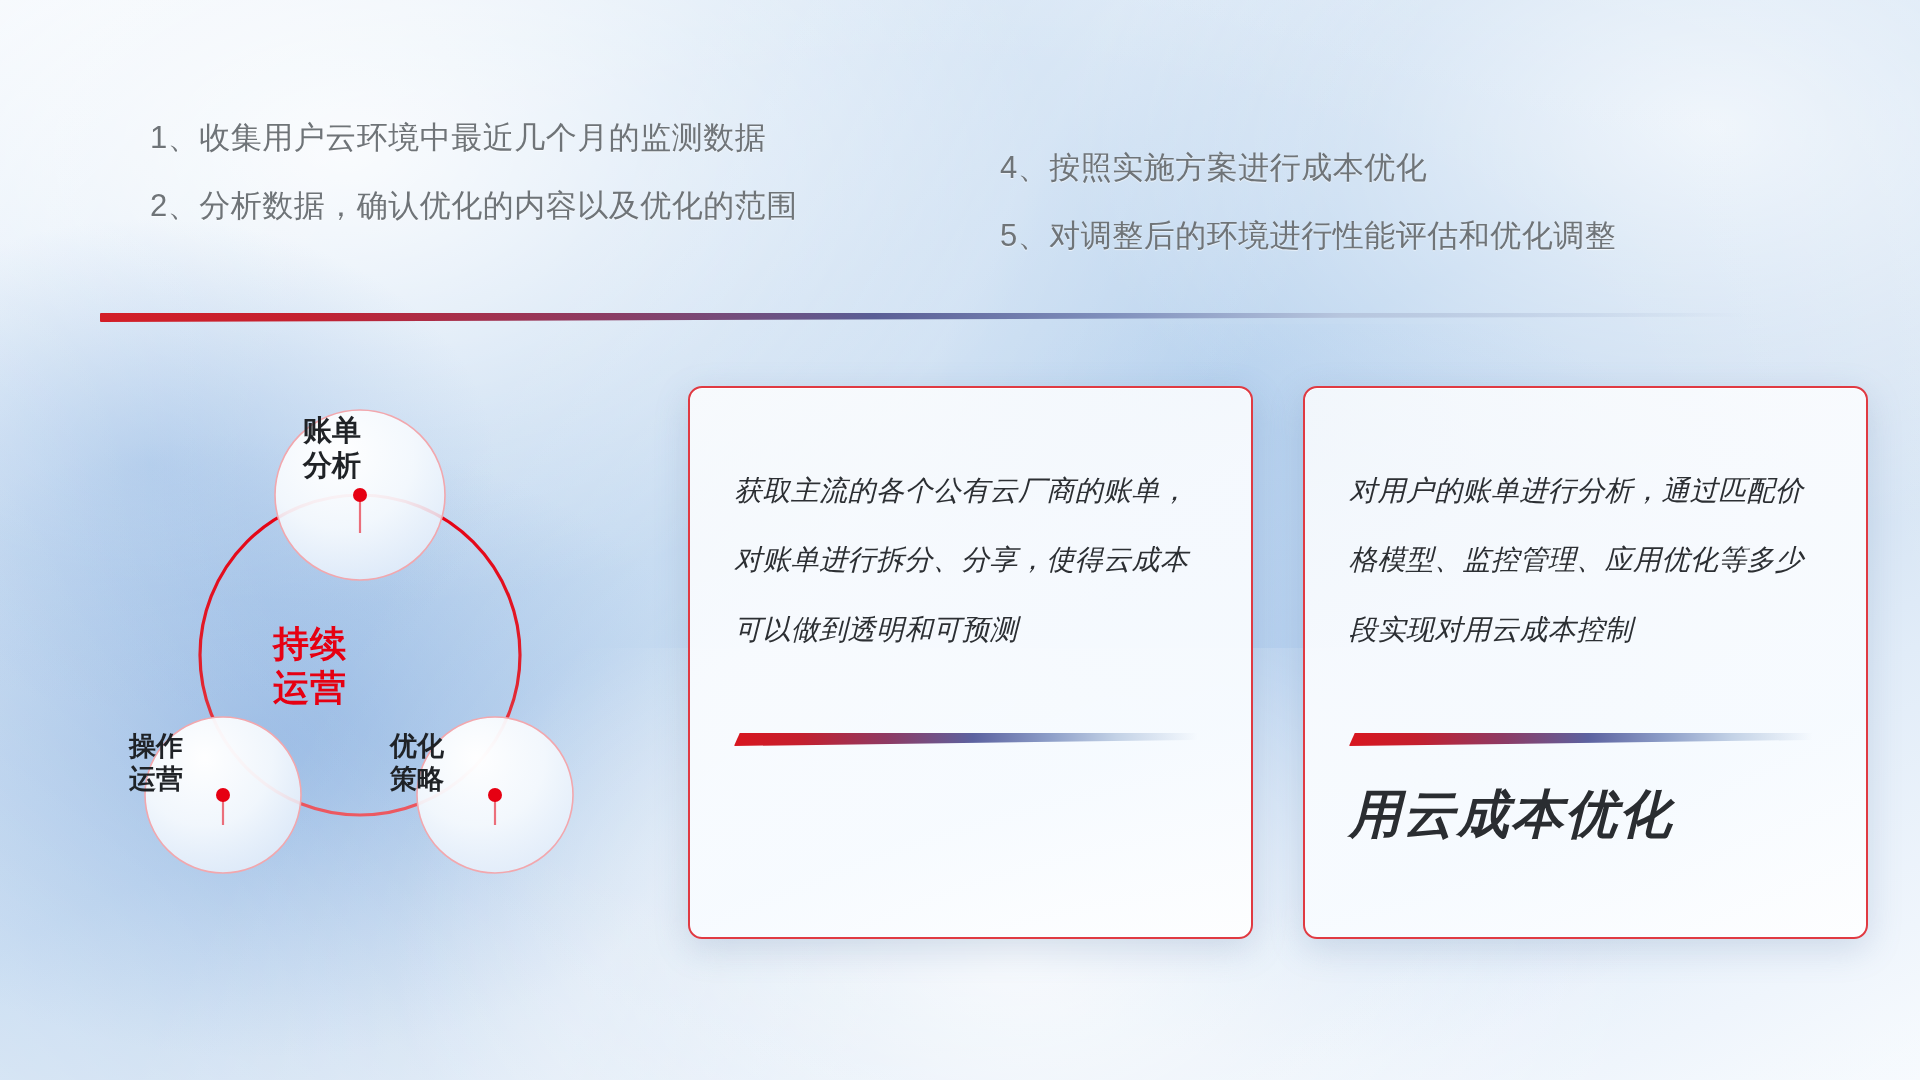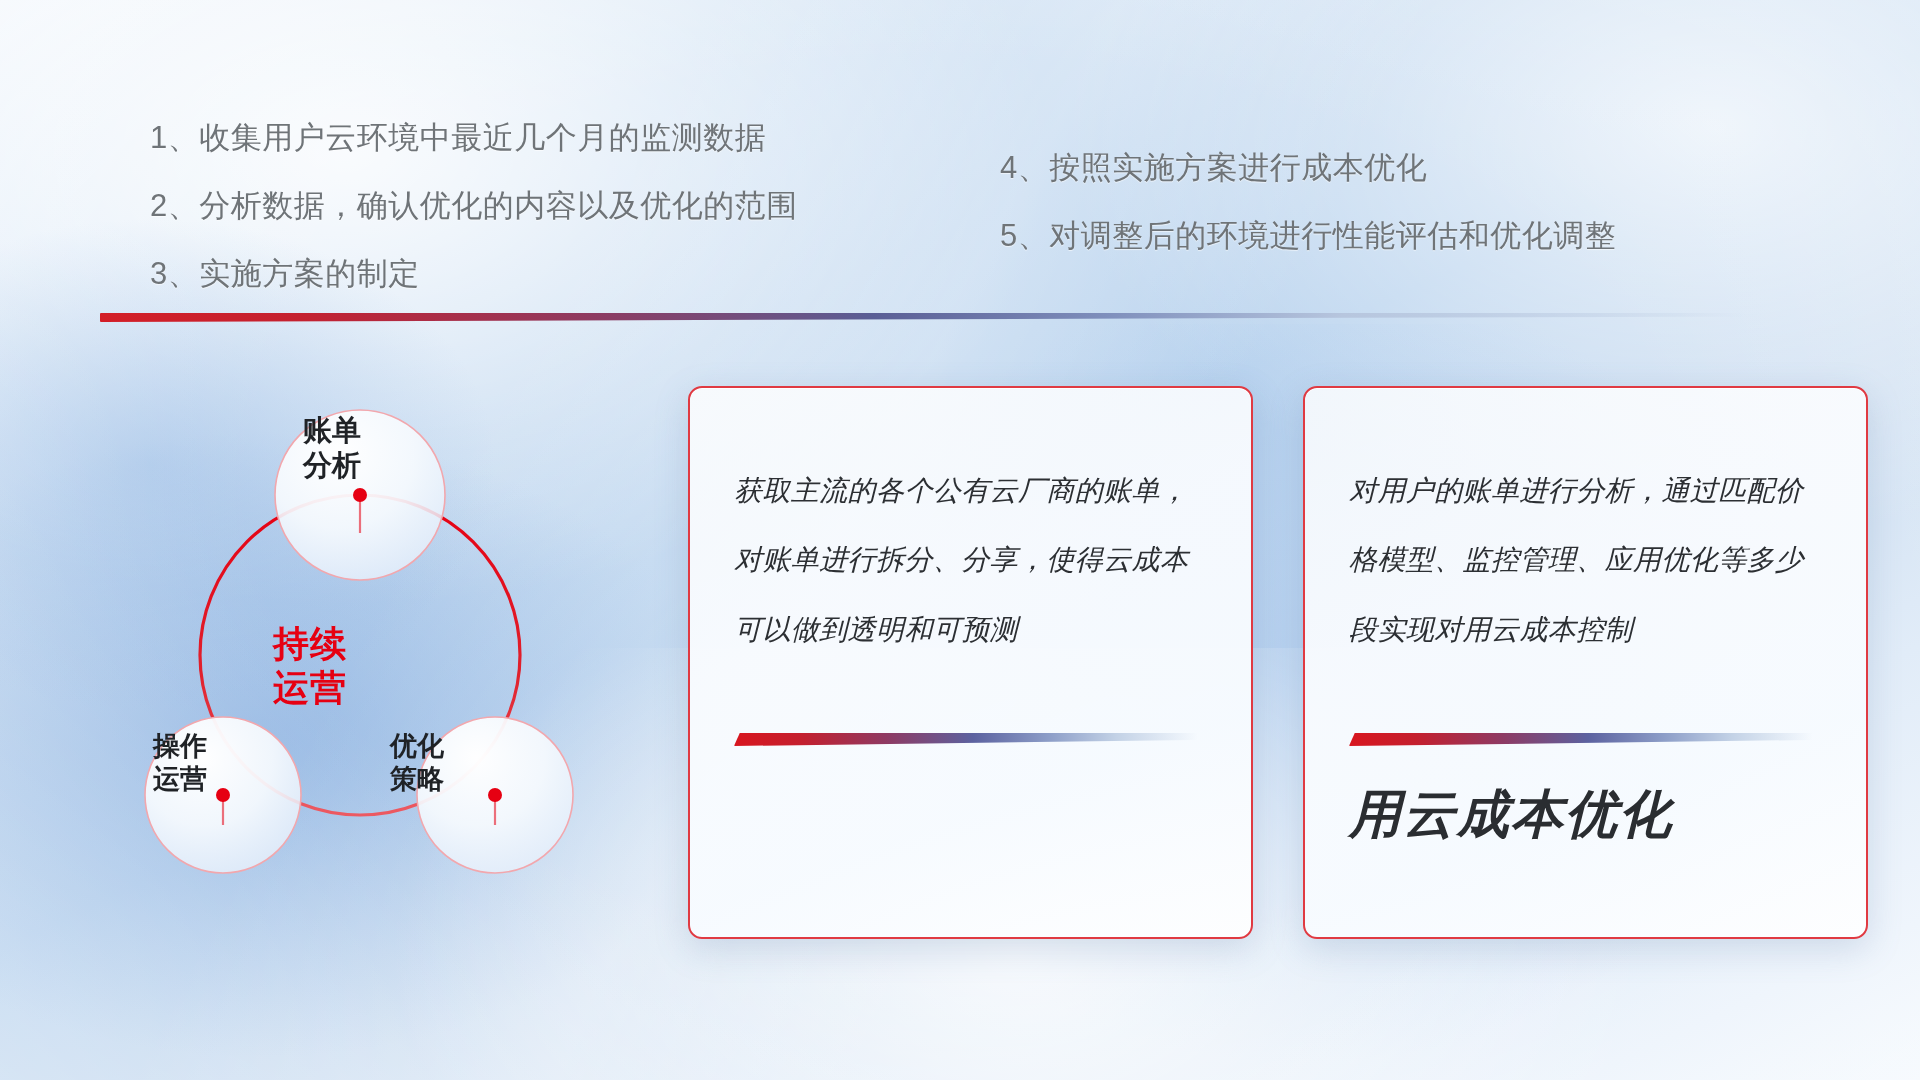--- a/index.html
+++ b/index.html
@@ -83,21 +83,21 @@
   #venn svg { position:absolute; inset:0; width:100%; height:100%; }
   .venn-label{
     position:absolute;
     text-align:center;
     color:#1f2226;
     font-weight:bold;
     line-height:1.22;
     white-space:nowrap;
   }
   .venn-label.top   { left:208px; top:58px;  font-size:29px; }
-  .venn-label.bl    { left:58px;  top:375px; font-size:27px; }
+  .venn-label.bl    { left:34px;  top:375px; font-size:27px; }
   .venn-label.br    { left:295px; top:375px; font-size:27px; }
   .venn-label.center{
     left:178px; top:235px; font-size:36px; color:#e60012;
     letter-spacing:1px;
     margin-top:32px;
   }
 
   
   #cards { position:absolute; left:688px; top:386px; width:1180px; height:570px; }
   .card{
@@ -149,21 +149,20 @@
   <div class="bg-glow-5"></div>
   <div class="bg-sheen"></div>
   <div class="bg-vignette"></div>
 </div>
 
 <div id="steps">
 
   <div class="step-col left">
     <div class="step-line">1、收集用户云环境中最近几个月的监测数据</div>
     <div class="step-line">2、分析数据，确认优化的内容以及优化的范围</div>
-    <div class="step-line">3、实施方案的制定</div>
   </div>
 
   <div class="step-col right">
     <div class="step-line">4、按照实施方案进行成本优化</div>
     <div class="step-line">5、对调整后的环境进行性能评估和优化调整</div>
   </div>
 
 </div>
 
 <div id="hr-wrap">

